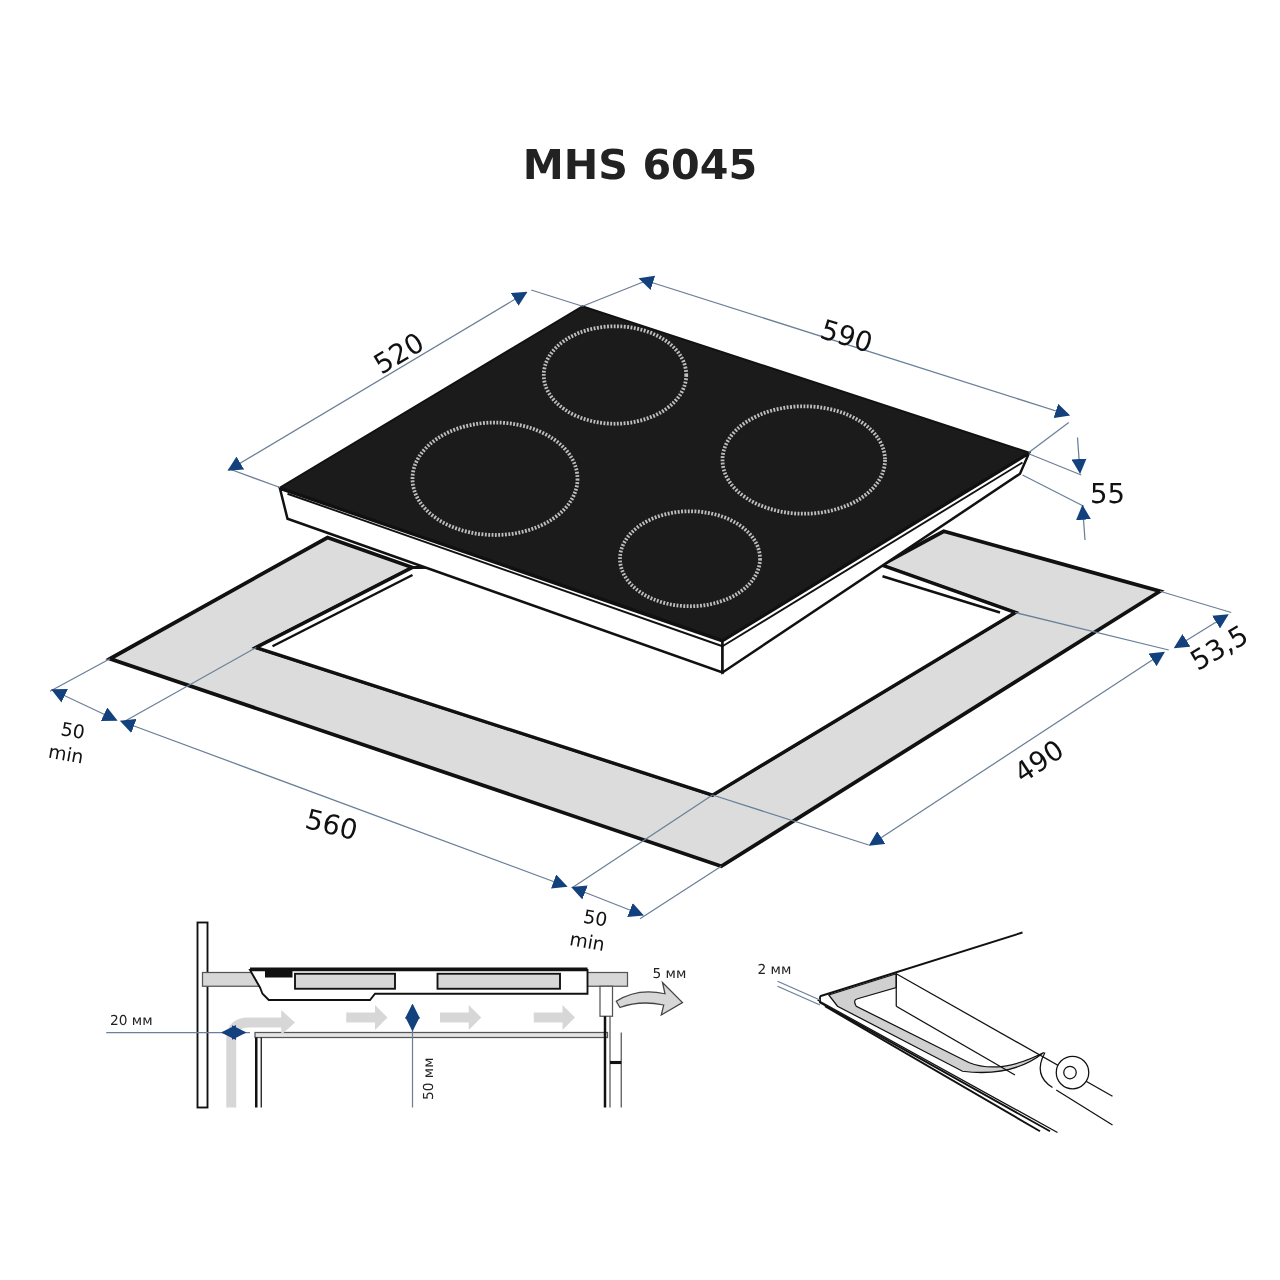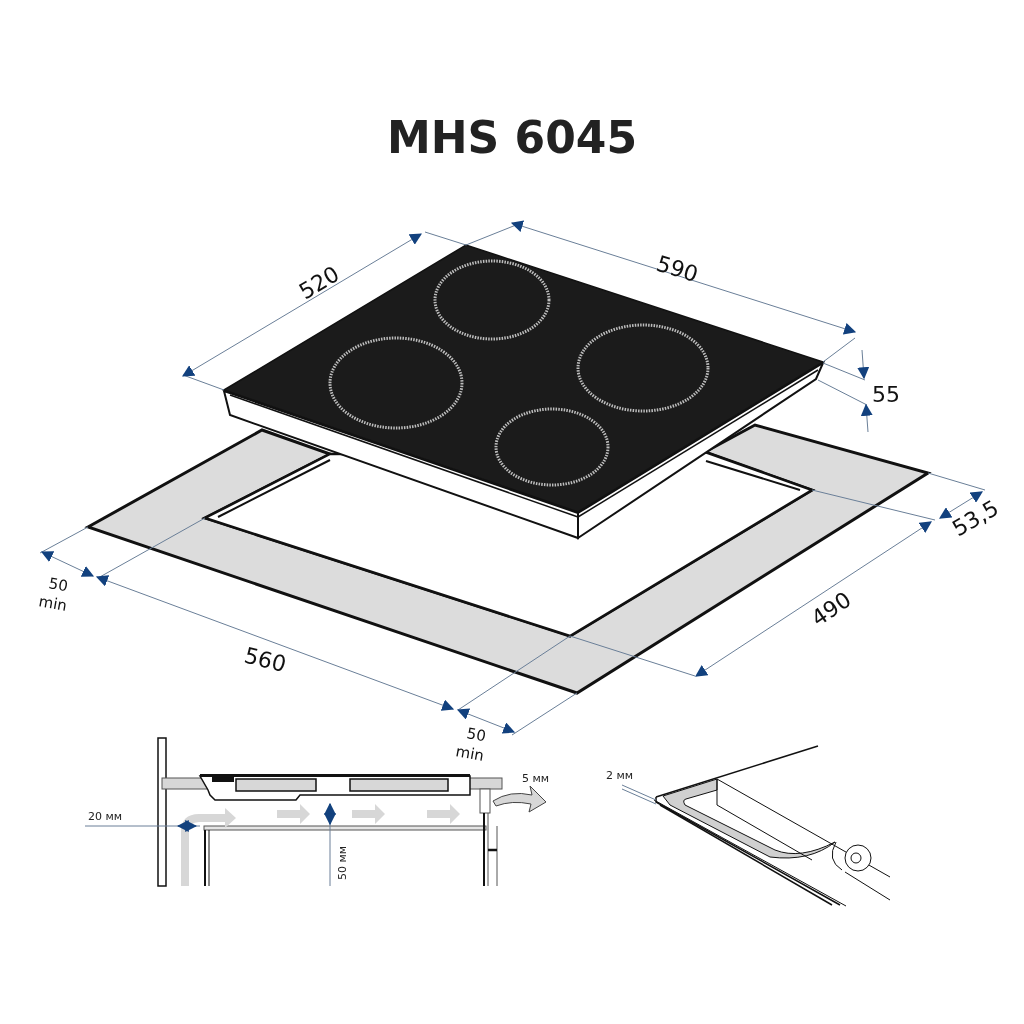--- a/index.html
+++ b/index.html
@@ -1,17 +1,17 @@
 <!DOCTYPE html>
 <html><head>
 <meta charset="utf-8">
 <style>
   html, body { margin:0; padding:0; background:#ffffff; }
   body { width:1024px; height:1024px; position:relative; overflow:hidden; font-family:"DejaVu Sans", sans-serif; }
-  #title { position:absolute; left:0; top:112px; width:1024px; text-align:center; font-family:"DejaVu Sans", sans-serif; font-weight:bold; font-size:44px; color:#222222; letter-spacing:0px; }
+  #title { position:absolute; left:0; top:112px; width:1024px; text-align:center; font-family:"DejaVu Sans", sans-serif; font-weight:bold; font-size:33px; color:#222222; letter-spacing:0px; }
   svg { position:absolute; left:0; top:0; }
   .dim-text { font-family:"DejaVu Sans", sans-serif; fill:#111111; }
   .note-text { font-family:"DejaVu Sans", sans-serif; fill:#222222; }
 </style>
 </head>
 <body>
 
 <div id="title">MHS 6045</div>
 
 <svg width="1024" height="1024" viewBox="0 0 1024 1024">

